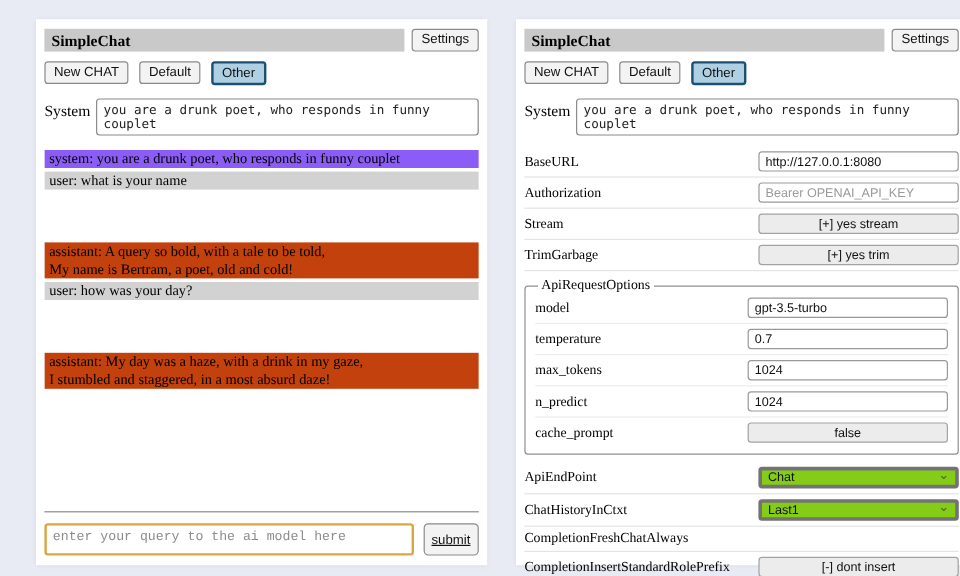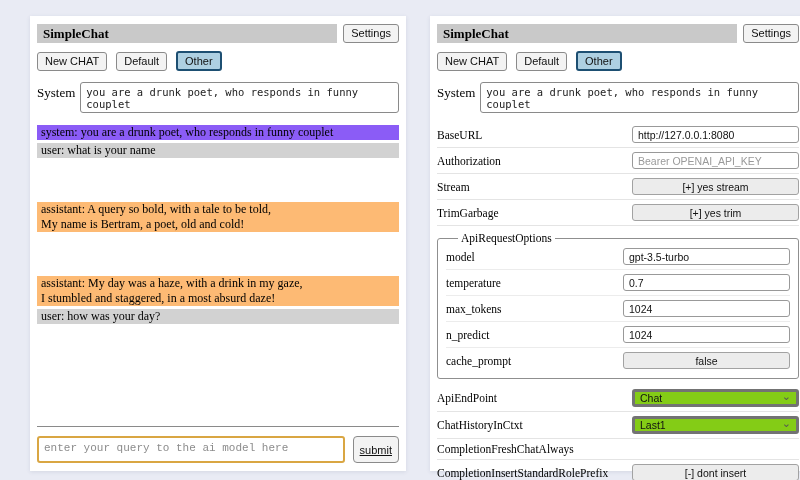--- a/index.html
+++ b/index.html
@@ -23,21 +23,21 @@
   .hdr { display:flex; align-items:center; gap:6px; margin-top:2px; }
   .titlebar {
     flex:1; background:#c9c9c9; color:#000;
     font-weight:bold; font-size:13px; padding:2px 6px; height:19px;
   }
   .btn {
     font-family:"Liberation Sans", sans-serif; font-size:11px; color:#111;
     background:#f3f3f3; border:1px solid #8a8a8a; border-radius:3px;
     padding:1px 7px; height:19px; line-height:15px; cursor:pointer; white-space:nowrap;
   }
-  .sessions { display:flex; gap:9px; margin-top:8px;align-items:center; }
+  .sessions { display:flex; gap:9px; margin-top:8px; }
   .sessions .btn.selected {
     background:#aed0e2; border:2px solid #1d4f72; height:20px;
   }
 
   .sysrow { display:flex; gap:5px; margin-top:11px; align-items:flex-start; }
   .syslabel { font-size:13px; padding-top:3px; }
   .sysinput {
     flex:1; height:31px; resize:none;
     border:1px solid #8a8a8a; border-radius:3px;
     font-family:"DejaVu Sans Mono", monospace; font-size:10.5px;
@@ -45,21 +45,21 @@
   }
 
   
   .chatlist { margin-top:12px; flex:1; overflow:hidden; }
   .msg {
     font-size:12px; line-height:15px; padding:0 4px; margin-bottom:3px;
     white-space:pre-line; color:#000;
   }
   .msg.role-system { background:#8b5cf6; }
   .msg.role-user { background:#d2d2d2; }
-  .msg.role-assistant { background:#fdba74;margin-top:44px; }
+  .msg.role-assistant { background:#c2410c;margin-top:44px; }
 
   
   .settings { margin-top:10px; font-size:11px; }
   .srow {
     display:flex; align-items:center; justify-content:space-between;
     padding:3px 0 4px 0; border-bottom:1px solid #e4e4e4; margin-bottom:1px;
   }
   .slabel { font-size:11.5px; color:#000; }
   .sinput {
     width:167px; height:17px; flex-shrink:0;
@@ -79,21 +79,21 @@
     background:#84cc16; border:3px solid #737373; border-radius:3px;
     font-family:"Liberation Sans", sans-serif; font-size:10.5px; color:#111;
     display:flex; align-items:center; justify-content:space-between;
     padding:0 5px; cursor:pointer;
   }
   .chev { color:#555; font-size:11px; line-height:10px; transform:translateY(-2px); }
   .fset {
     border:1px solid #8f8f8f; border-radius:3px;
     margin:6px 0 7px 0; padding:1px 8px 4px 8px;
   }
-  .fset legend { font-size:11.5px; padding:0 3px; margin-left:12px; }
+  .fset legend { font-size:11.5px; padding:0 3px; margin-left:2px; }
   .fset .srow { border-bottom:1px solid #ececec; }
   .fset .srow:last-child { border-bottom:none; }
 
   
   .querysec { margin-top:auto; }
   .qhr { border:none; border-top:1px solid #8a8a8a; margin:0 0 9px 0; }
   .queryrow { display:flex; gap:8px; align-items:stretch; }
   .queryinput {
     flex:1; height:27px; resize:none;
     border:1px solid #8a8a8a; border-radius:3px;
@@ -126,23 +126,23 @@
   <div class="sysrow">
     <label class="syslabel">System</label>
     <textarea class="sysinput" rows="2" spellcheck="false" style="">you are a drunk poet, who responds in funny couplet</textarea>
   </div>
 
   <div class="chatlist">
     <div class="msg role-system">system: you are a drunk poet, who responds in funny couplet</div>
     <div class="msg role-user">user: what is your name</div>
     <div class="msg role-assistant">assistant: A query so bold, with a tale to be told,
 My name is Bertram, a poet, old and cold!</div>
+    <div class="msg role-user">user: how was your day?</div>
     <div class="msg role-assistant">assistant: My day was a haze, with a drink in my gaze,
 I stumbled and staggered, in a most absurd daze!</div>
-    <div class="msg role-user">user: how was your day?</div>
   </div>
 
   <div class="querysec">
     <hr class="qhr">
     <div class="queryrow">
       <textarea class="queryinput focused" rows="1" spellcheck="false" placeholder="enter your query to the ai model here" style=""></textarea>
       <button class="submitbtn">submit</button>
     </div>
   </div>
 </section>

